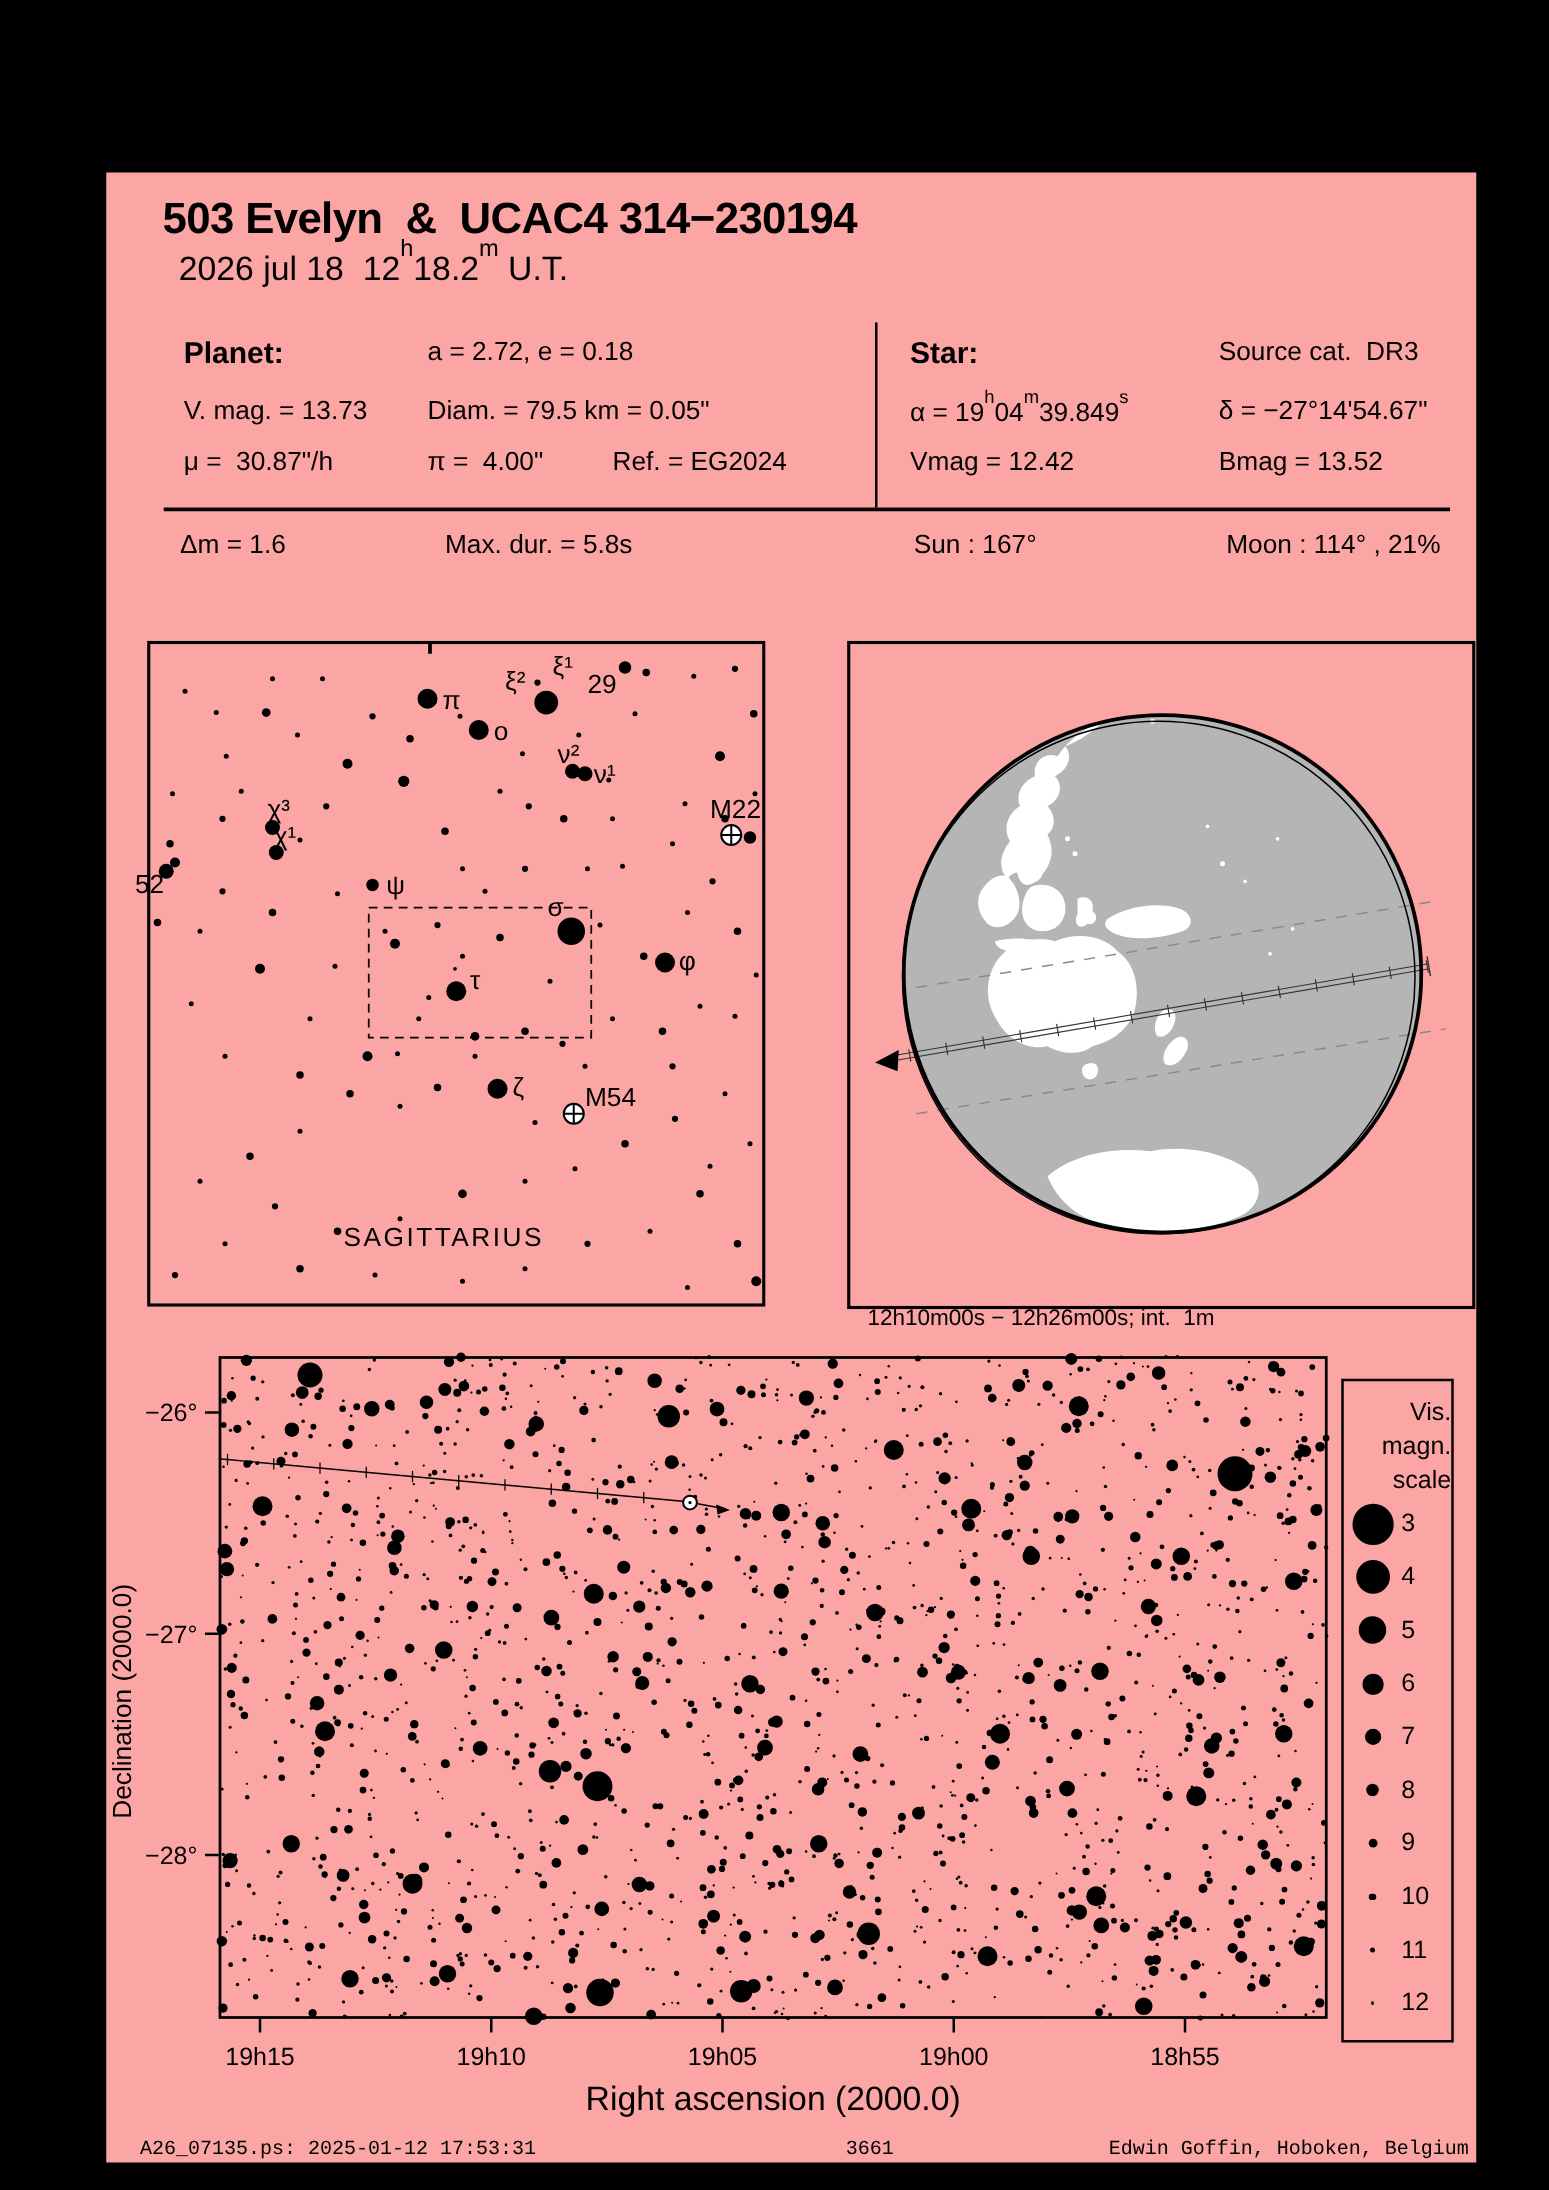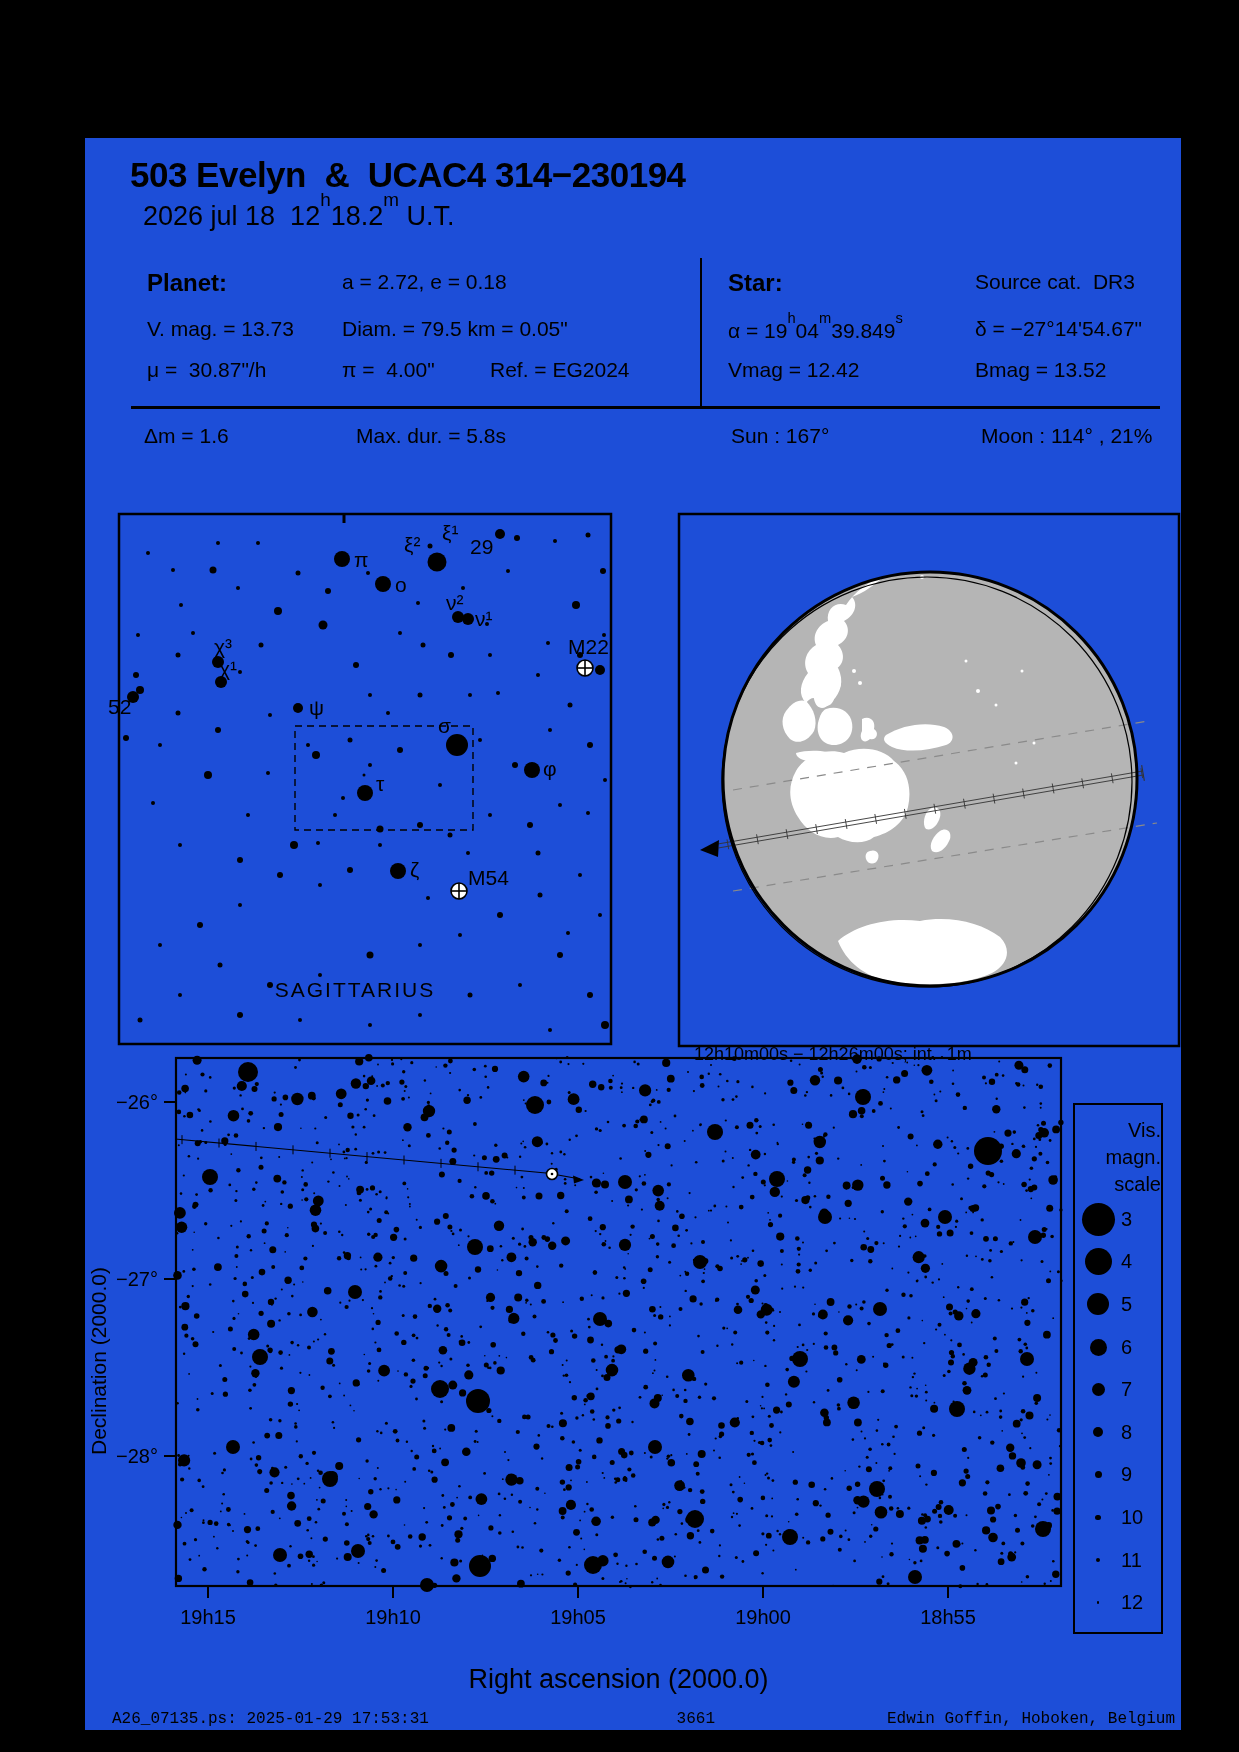--- a/index.html
+++ b/index.html
@@ -1,29 +1,29 @@
 <!DOCTYPE html>
 <html><head>
 <meta charset="utf-8">
 <style>
   * { margin:0; padding:0; box-sizing:border-box; }
   html,body { width:1239px; height:1752px; }
   body { background:#000; position:relative; font-family:"Liberation Sans","DejaVu Sans",sans-serif; color:#000; }
-  .page { position:absolute; left:85px; top:138px; width:1096px; height:1592px; background:#1d4ed8;text-decoration:underline; }
+  .page { position:absolute; left:85px; top:138px; width:1096px; height:1592px; background:#fca5a5;text-decoration:underline; }
   .title { position:absolute; left:45px; top:17px; font-size:35px; font-weight:bold; letter-spacing:-0.5px; white-space:pre; }
   .subtitle { position:absolute; left:58px; top:60px; font-size:27px; white-space:pre; }
   sup.u { font-size:70%; position:relative; top:-0.5em; }
   .cell { position:absolute; font-size:21px; white-space:pre; }
   .cell.b { font-weight:bold; font-size:24px; }
   .vdiv { position:absolute; left:615px; top:120px; width:2px; height:148px; background:#000; }
   .hrule { position:absolute; left:46px; top:268px; width:1029px; height:3px; background:#000; }
   .finder { position:absolute; left:33px; top:375px; width:494px; height:532px; }
   .globe { position:absolute; left:593px; top:375px; width:502px; height:560px; }
   .globe-caption { position:absolute; left:16px; bottom:8px; font-size:18px; white-space:pre; }
-  .field { position:absolute; left:90px; top:919px; width:887px; height:530px; }
+  .field { position:absolute; left:90px; top:947px; width:887px; height:530px; }
   svg { overflow:visible; display:block; }
   svg text { font-family:"Liberation Sans","DejaVu Sans",sans-serif; fill:#000; }
   .ylab { position:absolute; left:2px; top:1077px; height:240px; font-size:21px;
           writing-mode:vertical-rl; transform:rotate(180deg); white-space:nowrap; }
   .xlab { position:absolute; left:90px; top:1526px; width:887px; text-align:center; font-size:27px; }
   .legend { position:absolute; left:988px; top:965px; width:90px; height:531px; border:2px solid #000; }
   .legend-title { text-align:right; font-size:20px; line-height:1.35; margin-top:12px; }
   .legend-row { display:flex; align-items:center; height:42.6px; }
   .legend-dotcol { width:46px; display:flex; justify-content:center; }
   .legend-dot { background:#000; border-radius:50%; flex:none; }
@@ -2184,17 +2184,17 @@
         </div>
         <div class="legend-row">
           <div class="legend-dotcol">
             <span class="legend-dot" style="width: 2.5px; height: 2.5px;"></span>
           </div>
           <span class="legend-val">12</span>
         </div>
       </div>
   </div>
 
-  <div class="footer f-left">A26_07135.ps: 2025-01-29 17:53:31</div>
+  <div class="footer f-left">A26_07135.ps: 2025-01-12 17:53:31</div>
   <div class="footer f-center">3661</div>
   <div class="footer f-right">Edwin Goffin, Hoboken, Belgium</div>
 
 </div>
 
 </body></html>

